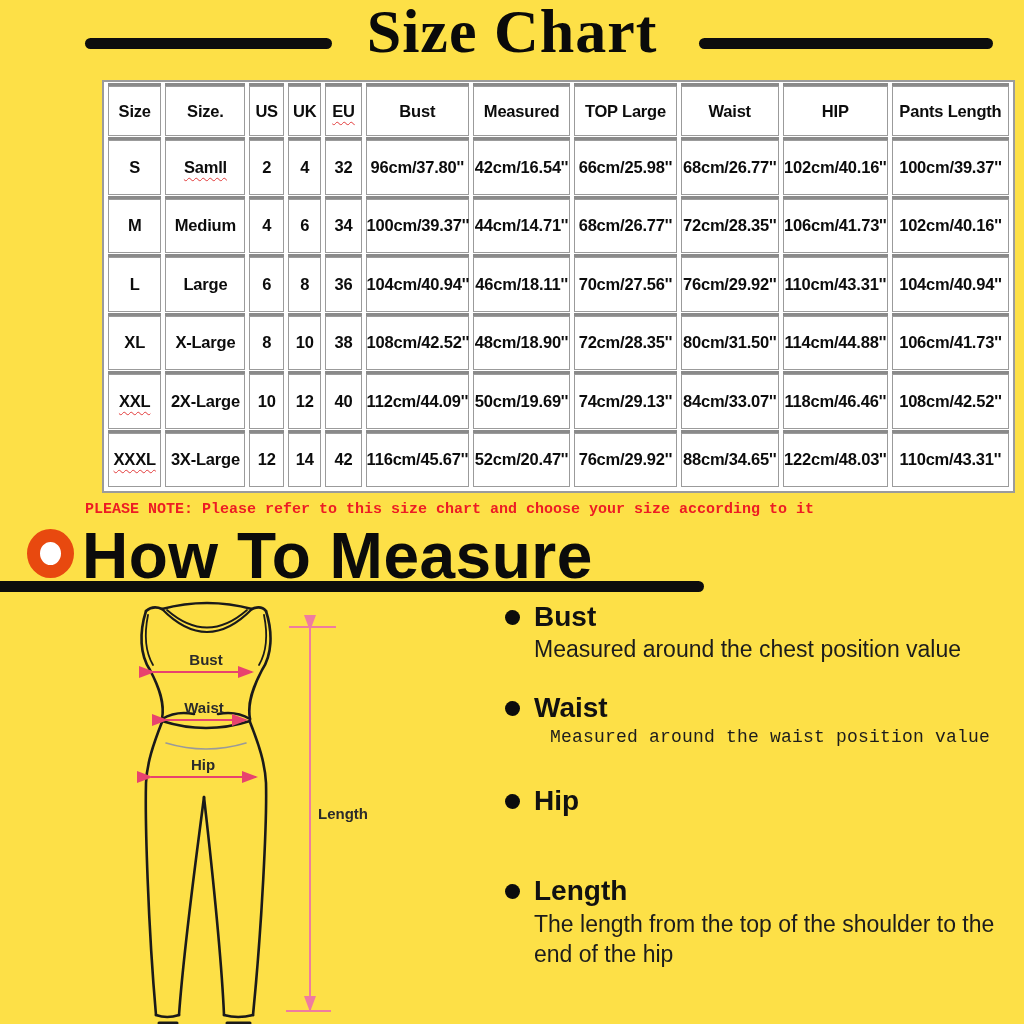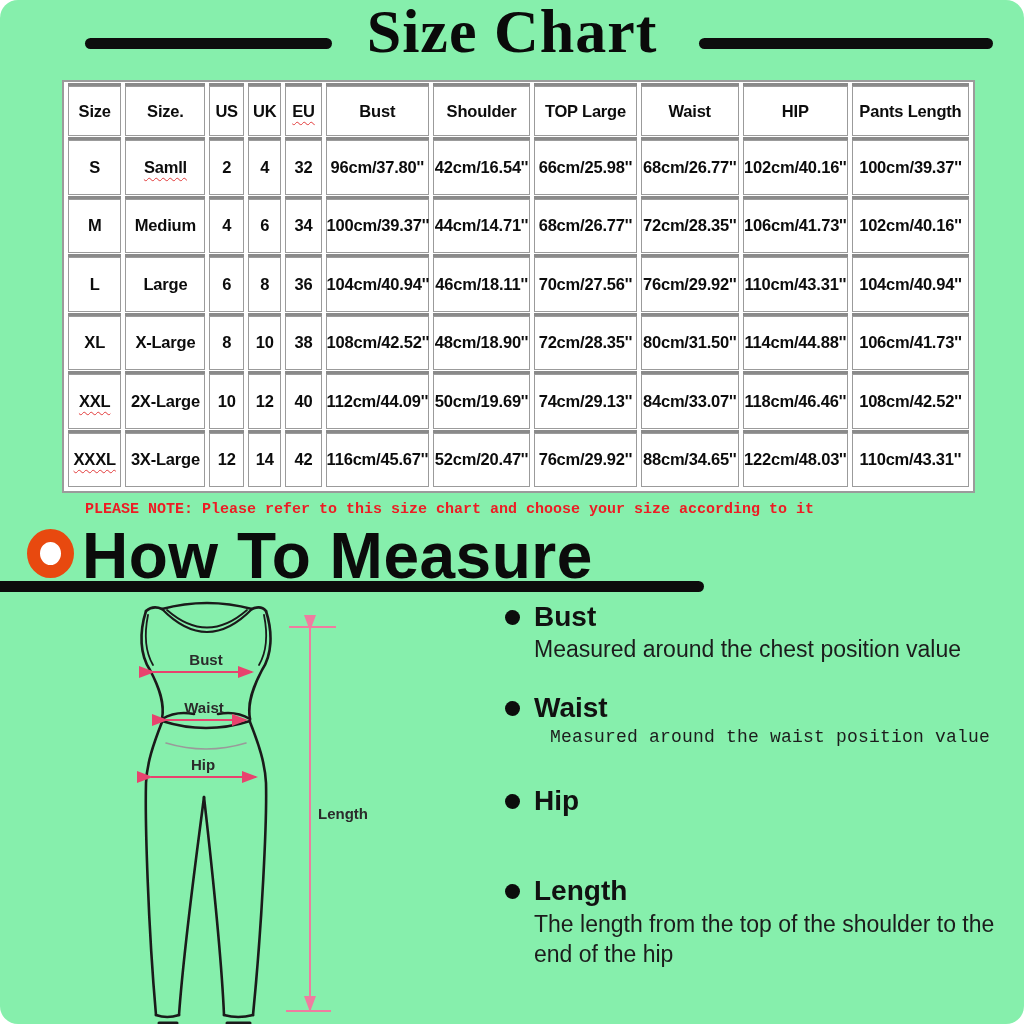--- a/index.html
+++ b/index.html
@@ -1,31 +1,31 @@
 <!DOCTYPE html>
 <html><head>
 <meta charset="utf-8">
 <style>
   html,body{margin:0;padding:0;background:#ffffff;}
-  #page{position:relative;width:1024px;height:1024px;background:#86efac;overflow:hidden;
-        font-family:"Liberation Sans",sans-serif;color:#111;border-radius:18px;}
+  #page{position:relative;width:1024px;height:1024px;background:#fde047;overflow:hidden;
+        font-family:"Liberation Sans",sans-serif;color:#111;}
 
   
   .title-wrap{position:absolute;left:0;top:0;width:1024px;height:78px;}
   .title-text{position:absolute;left:0;right:0;top:-4px;text-align:center;
               font-family:"Liberation Serif",serif;font-weight:bold;font-size:62px;
               letter-spacing:1px;color:#0a0a0a;}
   .title-line{position:absolute;top:38px;height:11px;background:#0d0d0d;border-radius:6px;}
   .title-line.left{left:85px;width:247px;}
   .title-line.right{left:699px;width:294px;}
 
   
   .table-wrap{position:absolute;left:62px;top:80px;width:913px;height:413px;}
   table{width:100%;height:100%;border-collapse:separate;border-spacing:4px;
-        table-layout:fixed;border:2px solid #9b9b9b;background:#ffffff;}
+        table-layout:fixed;border:2px solid #9b9b9b;background:#ffffff;margin-left:40px;}
   th,td{border:1.5px solid #9b9b9b;box-shadow:0 -3px 0 #8a8a8a;background:#fff;
         text-align:center;vertical-align:middle;font-weight:bold;font-size:16.5px;
         letter-spacing:-0.2px;padding:0;color:#0c0c0c;}
   thead th{height:48px;}
   tbody td{height:52px;}
   .wavy{text-decoration-line:underline;text-decoration-style:wavy;
         text-decoration-color:#e23b3b;text-decoration-thickness:1px;text-underline-offset:4px;}
 
   
   .note{position:absolute;left:85px;top:501px;width:920px;
@@ -84,21 +84,21 @@
           <col style="width:13.6%">
       </colgroup>
       <thead>
           <tr>
             <th><span>Size</span></th>
             <th><span>Size.</span></th>
             <th><span>US</span></th>
             <th><span>UK</span></th>
             <th><span class="wavy">EU</span></th>
             <th><span>Bust</span></th>
-            <th><span>Shoulder</span></th>
+            <th><span>Measured</span></th>
             <th><span>TOP Large</span></th>
             <th><span>Waist</span></th>
             <th><span>HIP</span></th>
             <th><span>Pants Length</span></th>
           </tr>
         </thead>
       <tbody>
           <tr>
             <td><span>S</span></td>
             <td><span class="wavy">Samll</span></td>

